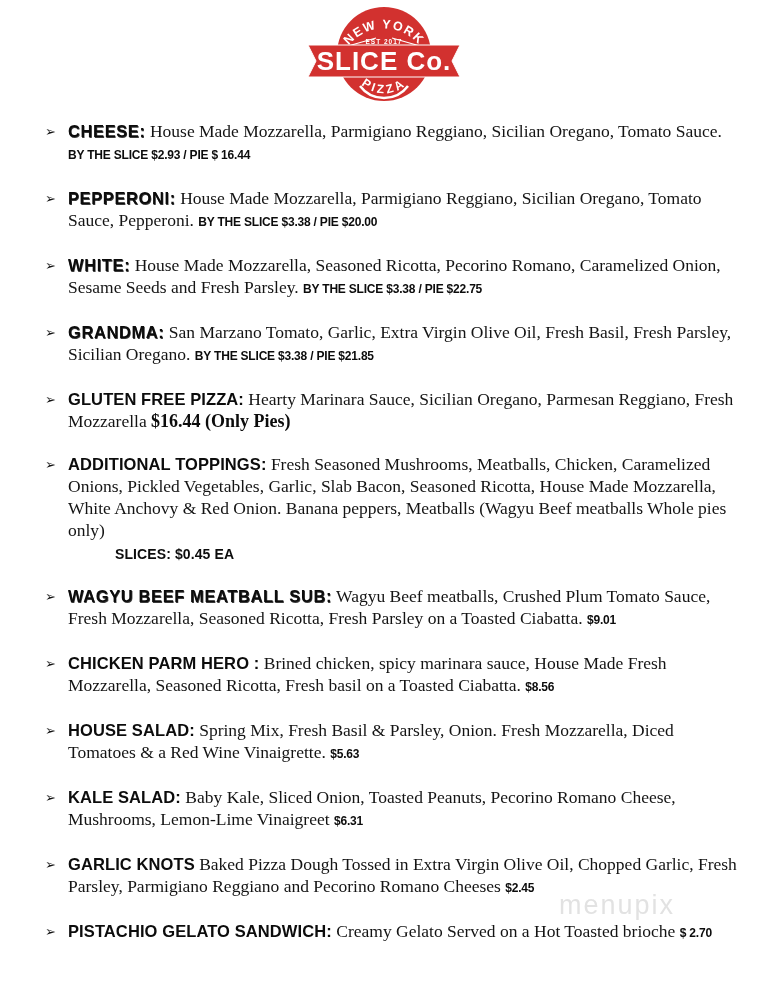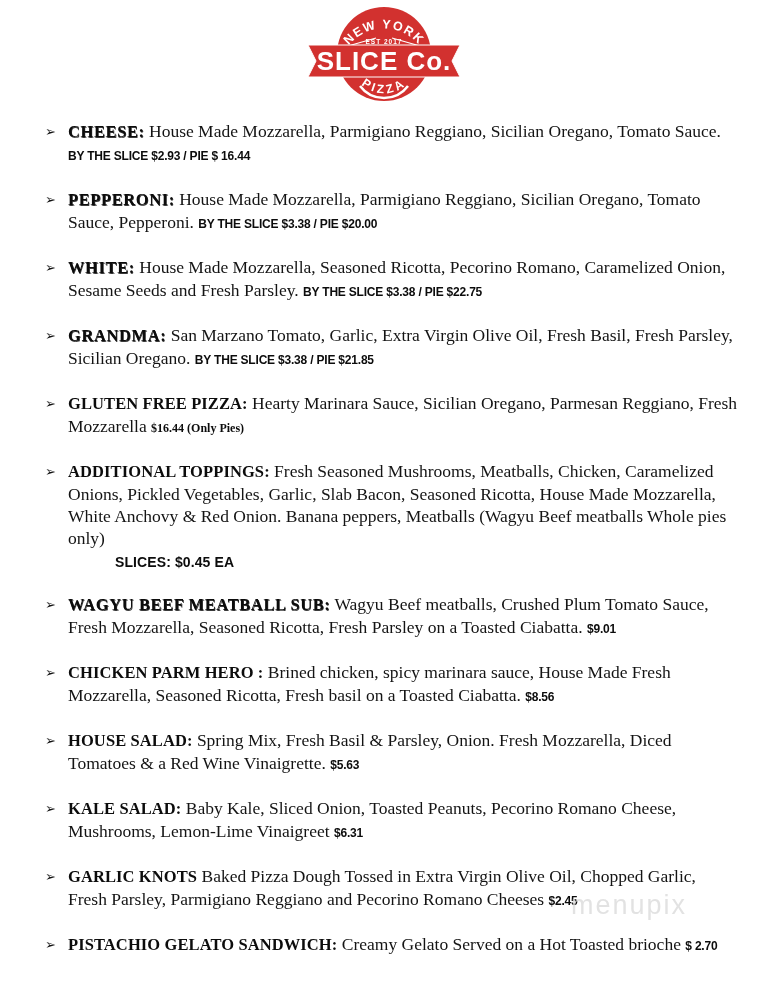--- a/index.html
+++ b/index.html
@@ -42,21 +42,21 @@
     line-height:22px;
   }
   .bullet{
     position:absolute;
     left:0;top:1px;
     font-size:13px;
     font-family:"DejaVu Sans", sans-serif;
     color:#111;
   }
   .head{
-    font-family:Liberation Serif, serif;
+    font-family:Liberation Sans, sans-serif;
     font-weight:900;
     font-size:16.5px;
     color:#0c0c0c;
   }
   .head-deco{
     letter-spacing:0.6px;
     text-shadow:0.6px 0.6px 0 #3a3a3a;
   }
   .head-solid{
     letter-spacing:0.1px;
@@ -65,35 +65,35 @@
   .price{
     font-family:"Liberation Sans", sans-serif;
     font-weight:900;
     font-size:12px;
     letter-spacing:-0.2px;
     color:#0c0c0c;
   }
   .price-serif{
     font-family:"Liberation Serif", serif;
     font-weight:bold;
-    font-size:12px;
+    font-size:18px;
     letter-spacing:0;
   }
   .subs{
     margin:4px 0 0 47px;
     font-family:"Liberation Sans", sans-serif;
     font-weight:900;
     font-size:14px;
     line-height:19px;
     letter-spacing:0.1px;
     color:#0c0c0c;
   }
   .watermark{
     position:absolute;
-    left:571px;top:890px;
+    left:559px;top:890px;
     font-family:"Liberation Sans", sans-serif;
     font-size:27px;
     color:#d9d9d9;
     opacity:0.75;
     letter-spacing:2px;
     pointer-events:none;
   }
 </style>
 </head>
 <body>

